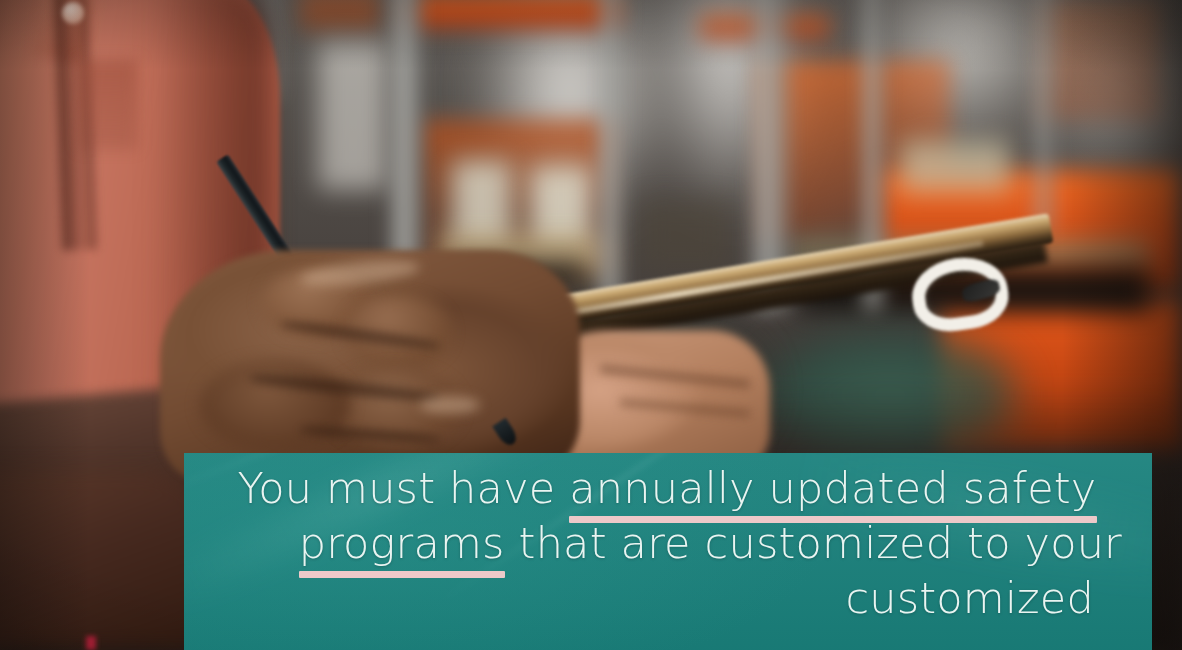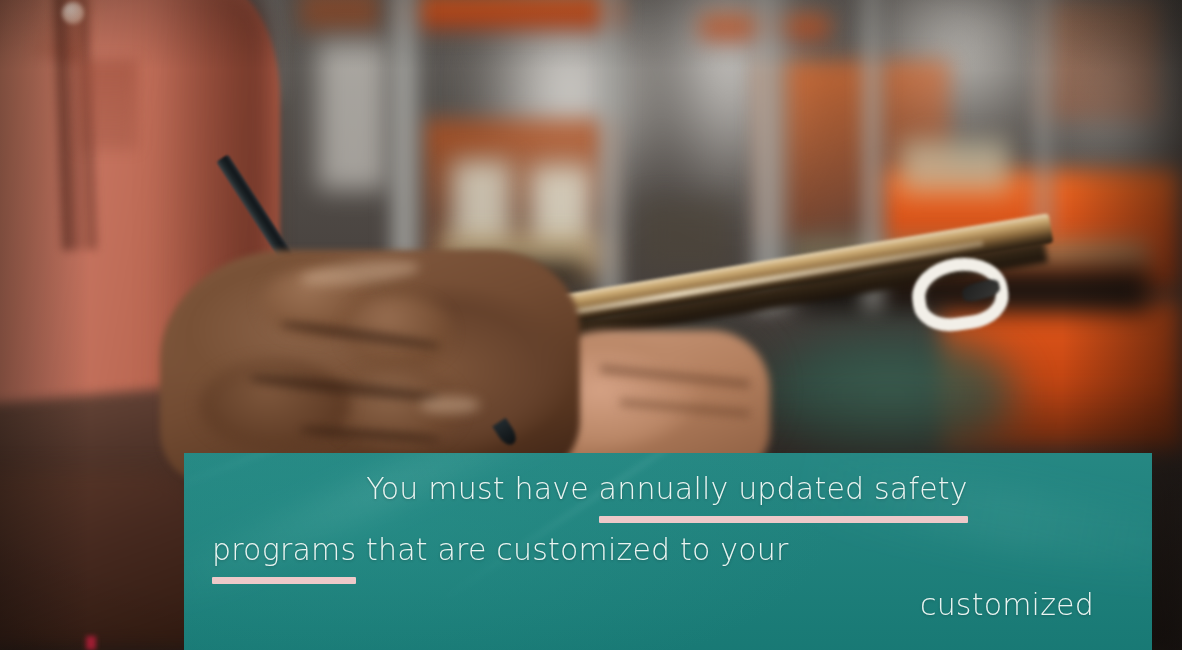--- a/index.html
+++ b/index.html
@@ -339,28 +339,28 @@
   }
 
   #caption-text {
     position: relative;
     z-index: 3;
     padding: 8px 30px 0 28px;
     text-align: right;
     color: #e9f4f1;
     font-family: "DejaVu Sans", sans-serif;
     font-weight: 300;
-    font-size: 30px;
+    font-size: 43px;
     line-height: 55px;
     letter-spacing: .2px;
     text-shadow: 0 1px 3px rgba(0,0,0,.22);
   }
   .cap-line { display: block; white-space: nowrap; }
   .cap-line.l1 { text-align: center; }
-  .cap-line.l2 { text-align: left; margin-top: 6px; }
+  .cap-line.l2 { text-align: right; }
   .cap-line.l3 { text-align: right; padding-right: 28px; }
 
   .hl {
     position: relative;
     display: inline-block;
   }
   .hl::after {
     content: "";
     position: absolute;
     left: 0; right: 0;

